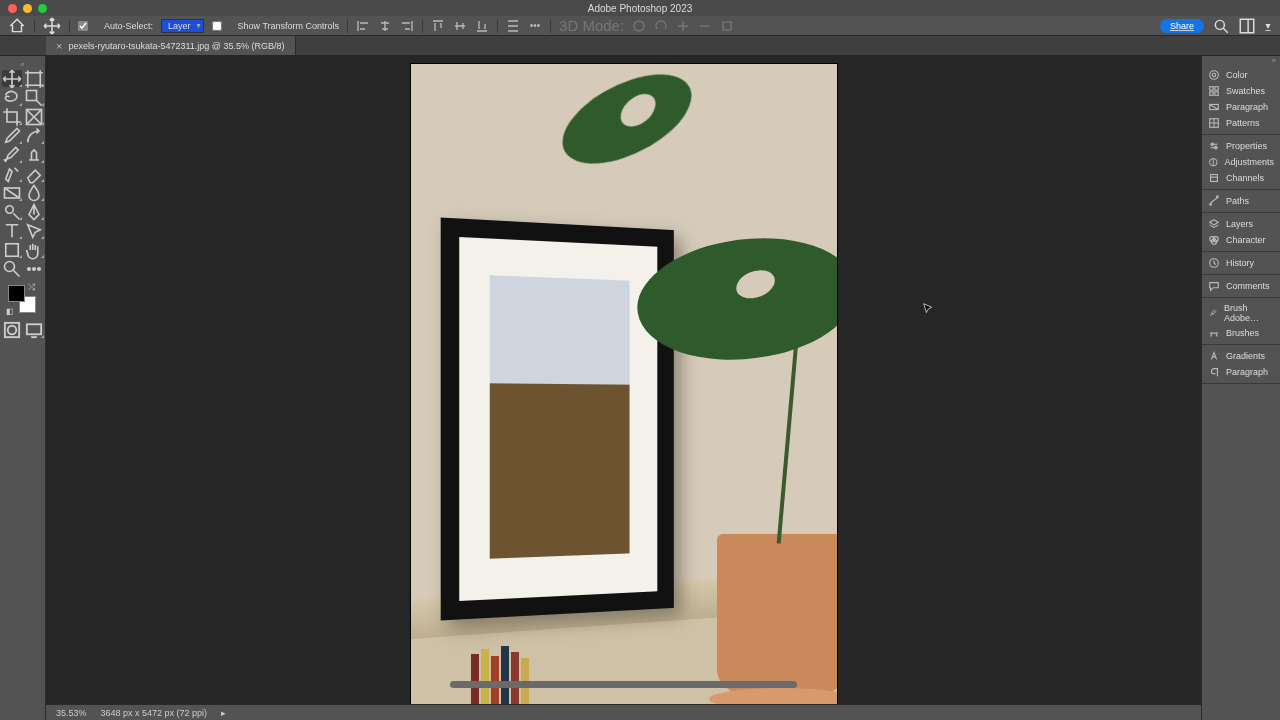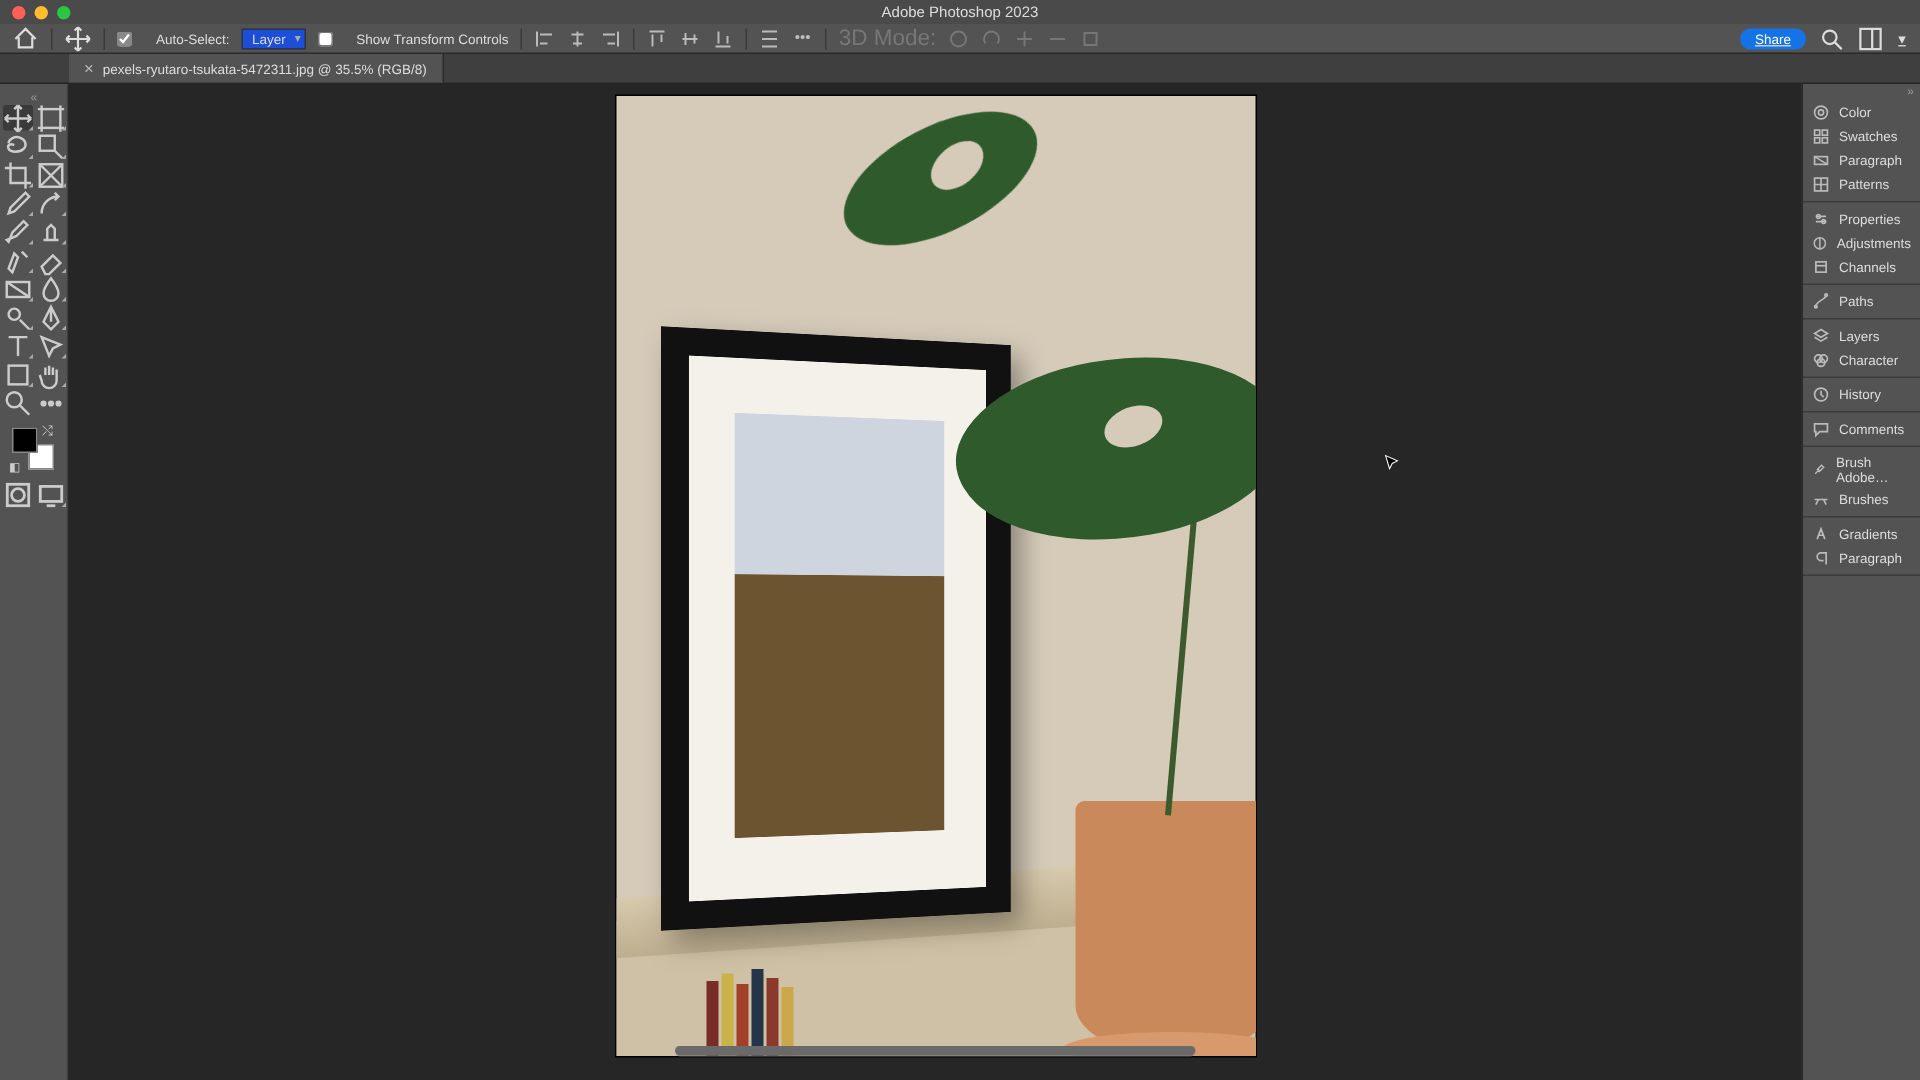--- a/index.html
+++ b/index.html
@@ -397,20 +397,25 @@
           <div class="leaf l2"></div>
         </div>
       </div>
       <div class="cursor" style="left:876px; top:246px;">
         <svg viewBox="0 0 16 16">
             <path d="M2 2l3 10 2-4 4-2z" fill="#000" stroke="#fff" stroke-width="0.8"></path>
           </svg>
       </div>
       <div class="hscroll"></div>
     </div>
+    <div class="statusbar">
+      <span>35.53%</span>
+      <span>3648 px x 5472 px (72 ppi)</span>
+      <span>▸</span>
+    </div>
   </div>
 
   <div class="rightcol">
     <div class="collapse">»</div>
     <div id="panels">
         <div class="pgroup">
           <div class="pitem">
             <span class="ic">
               <svg viewBox="0 0 14 14">
                 <circle cx="7" cy="7" r="5"></circle>

